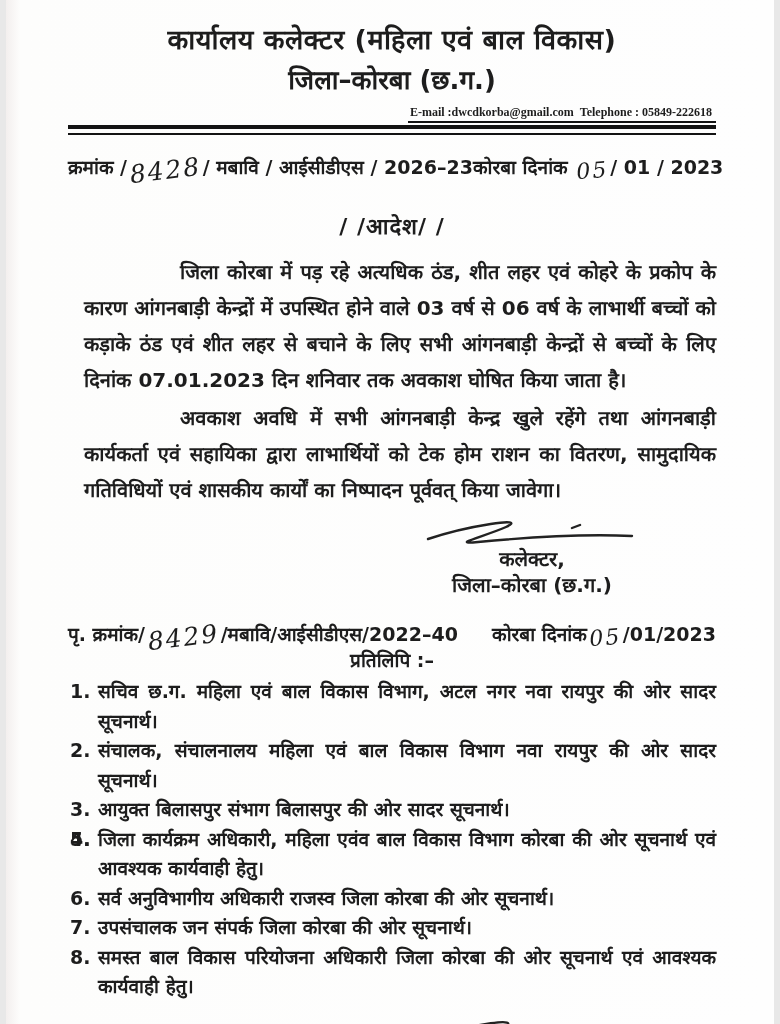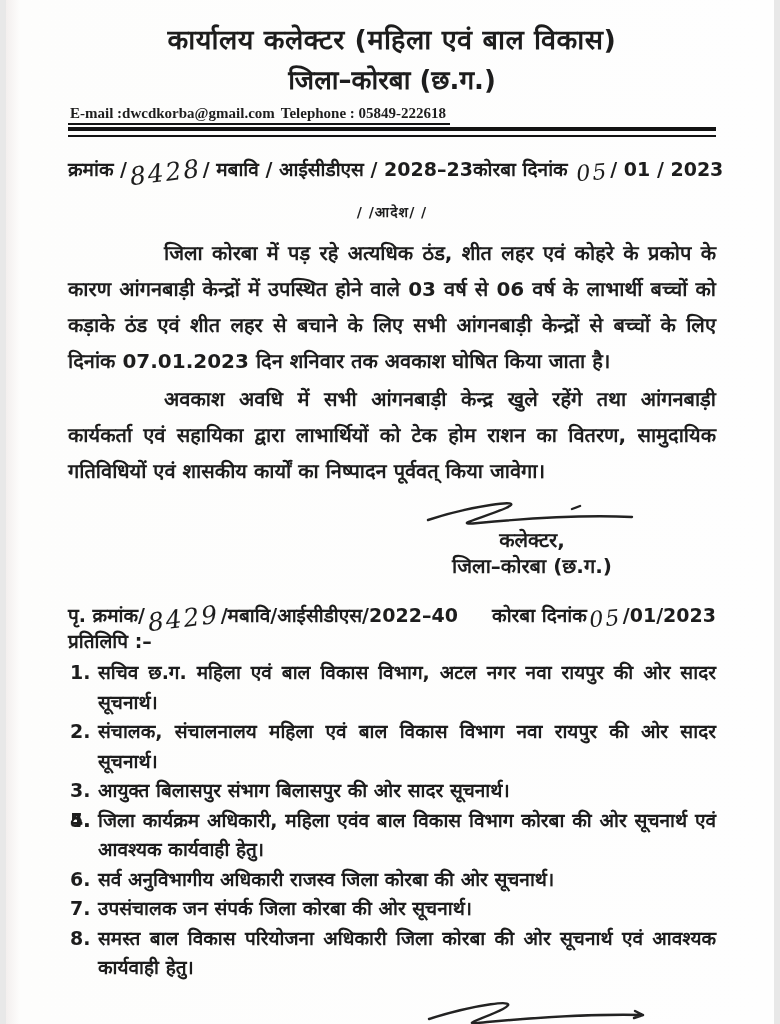--- a/index.html
+++ b/index.html
@@ -11,47 +11,47 @@
     color:#1d1d1d;
     font-family:"DejaVu Sans","Liberation Sans",sans-serif;
     overflow:hidden;
     box-sizing:border-box;
     padding:20px 58px 0 62px;
   }
   .center{text-align:center;}
   .title1{font-size:27px;font-weight:700;letter-spacing:.5px;}
   .title2{font-size:26px;font-weight:700;margin-top:4px;}
   .contact-row{
-    display:flex;justify-content:flex-start;align-items:flex-end;
-    margin-top:8px;font-size:15px;font-weight:700;
+    display:flex;justify-content:flex-end;align-items:flex-end;
+    margin-top:8px;font-size:12px;font-weight:700;
     font-family:"Liberation Serif","DejaVu Serif",serif;
   }
   .contact-row .u{border-bottom:2px solid #141414;padding:0 4px 1px 2px;}
   .double-rule{height:4px;border-top:4px solid #131313;border-bottom:2px solid #131313;margin-top:2px;}
   .ref-row{display:flex;justify-content:space-between;align-items:baseline;margin-top:16px;font-size:19px;font-weight:600;white-space:nowrap;}
   .hand{
     display:inline-block;
     font-family:"DejaVu Serif","Liberation Serif",serif;
     font-style:italic;font-weight:400;
     font-size:25px;letter-spacing:2px;
     transform:rotate(-7deg) translateY(5px);
     padding:0 2px;
   }
   .hand.small{font-size:22px;transform:rotate(-5deg) translateY(4px);}
-  .order-heading{font-size:14px;font-weight:700;text-align:center;margin-top:20px;letter-spacing:1px;}
+  .order-heading{font-size:22px;font-weight:700;text-align:center;margin-top:30px;letter-spacing:1px;}
   .body-para{
     font-size:20px;line-height:36px;font-weight:600;
-    text-align:justify;margin:14px 0 0 0;text-indent:96px;
+    text-align:justify;margin:14px 0 0 16px;text-indent:96px;
   }
   .body-para.second{margin-top:2px;}
   .sig-block{width:240px;margin:6px 64px 16px auto;text-align:center;font-size:20px;font-weight:700;}
   .sig-block .sig-svg{display:block;margin:0 auto -2px auto;}
   .sig-line{line-height:26px;}
   .ref-row.second{margin-top:20px;margin-bottom:0;}
-  .copy-label{font-size:19px;font-weight:600;margin-top:0;line-height:26px;}
+  .copy-label{font-size:19px;font-weight:600;margin-top:0;line-height:26px;text-align:center;}
   .copy-list{list-style:none;margin:4px 0 0 0;padding:0;}
   .copy-list li{
     position:relative;padding-left:30px;
     font-size:19px;line-height:29.5px;font-weight:600;text-align:justify;
   }
   .copy-list li .num{position:absolute;left:2px;top:0;}
   .sig-block.bottom{margin-top:12px;margin-right:60px;}
 </style>
 </head>
 <body>
@@ -61,21 +61,21 @@
   <div class="center title1">कार्यालय कलेक्टर (महिला एवं बाल विकास)</div>
   <div class="center title2">जिला–कोरबा (छ.ग.)</div>
 
   <div class="contact-row">
     <span class="u">E-mail :dwcdkorba@gmail.com</span>
     <span class="u">Telephone : 05849-222618</span>
   </div>
   <div class="double-rule"></div>
 
   <div class="ref-row">
-    <div><span>क्रमांक /</span><span class="hand">8428</span><span>/ मबावि / आईसीडीएस / 2028–23</span></div>
+    <div><span>क्रमांक /</span><span class="hand">8428</span><span>/ मबावि / आईसीडीएस / 2026–23</span></div>
     <div><span>कोरबा दिनांक </span><span class="hand small">05</span><span>/ 01 / 2023</span></div>
   </div>
 
   <div class="order-heading">/ /आदेश/ /</div>
 
   <p class="body-para">जिला कोरबा में पड़ रहे अत्यधिक ठंड, शीत लहर एवं कोहरे के प्रकोप के कारण आंगनबाड़ी केन्द्रों में उपस्थित होने वाले 03 वर्ष से 06 वर्ष के लाभार्थी बच्चों को कड़ाके ठंड एवं शीत लहर से बचाने के लिए सभी आंगनबाड़ी केन्द्रों से बच्चों के लिए दिनांक 07.01.2023 दिन शनिवार तक अवकाश घोषित किया जाता है।</p>
   <p class="body-para second">अवकाश अवधि में सभी आंगनबाड़ी केन्द्र खुले रहेंगे तथा आंगनबाड़ी कार्यकर्ता एवं सहायिका द्वारा लाभार्थियों को टेक होम राशन का वितरण, सामुदायिक गतिविधियों एवं शासकीय कार्यों का निष्पादन पूर्ववत् किया जावेगा।</p>
 
   <div class="sig-block">
     <svg class="sig-svg" width="220" height="34" viewBox="0 0 220 34">

